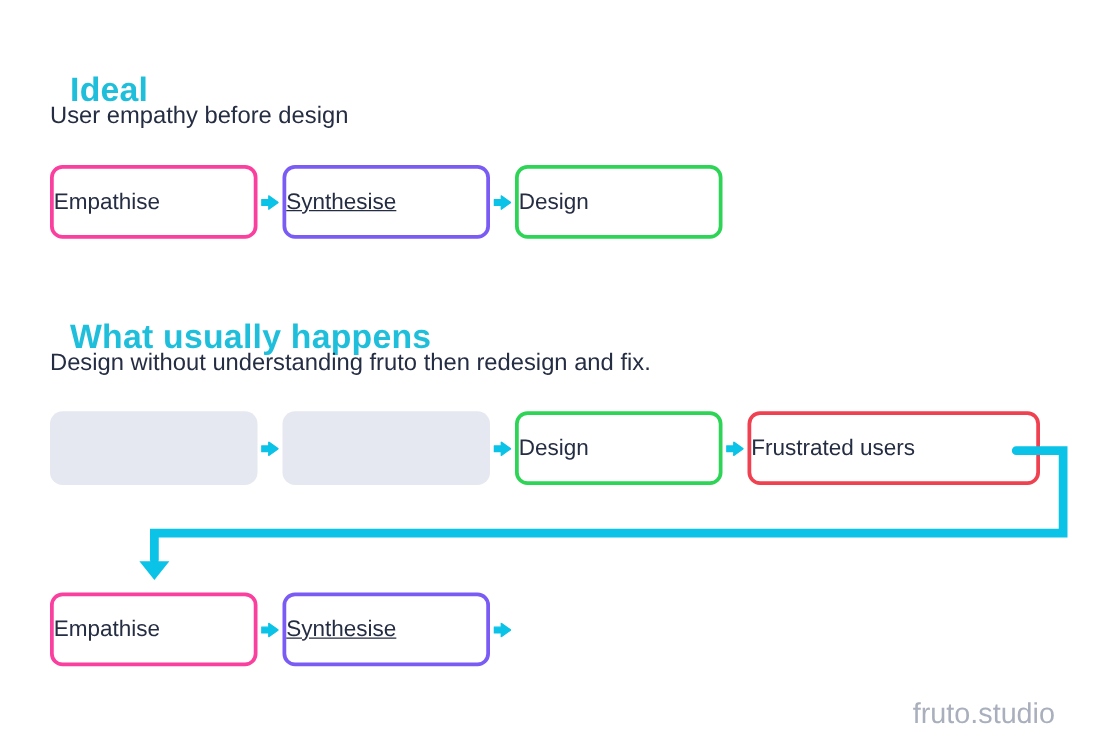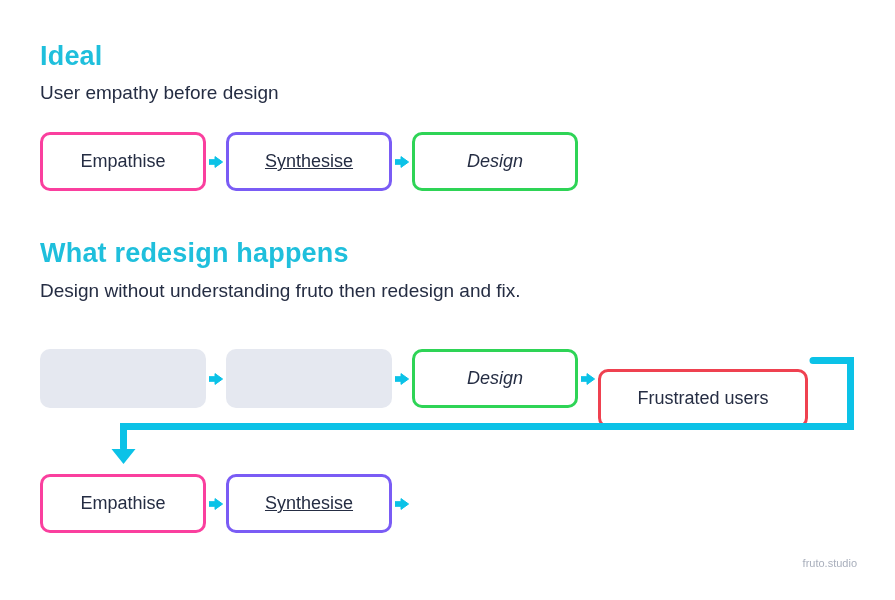--- a/index.html
+++ b/index.html
@@ -7,21 +7,21 @@
     position: relative;
     width: 895px;
     height: 600px;
     background: #ffffff;
     font-family: "Liberation Sans", sans-serif;
     overflow: hidden;
   }
   .section-title {
     position: absolute;
     left: 40px;
-    margin: 0;
+    margin: 16px;
     font-size: 27px;
     font-weight: 700;
     letter-spacing: 0.2px;
     color: var(--heading-cyan, #1FBFDC);
     line-height: 1.1;
   }
   .section-subtitle {
     position: absolute;
     left: 40px;
     margin: 0;
@@ -37,29 +37,28 @@
   }
   .box {
     box-sizing: border-box;
     width: 166px;
     height: 59px;
     border: 3px solid transparent;
     border-radius: 10px;
     background: #ffffff;
     display: flex;
     align-items: center;
-    justify-content: center;
     font-size: 18px;
     color: var(--text-dark, #252D43);
     flex: 0 0 auto;
   }
   .box.pink   { border-color: var(--box-pink, #FA3F9E); }
   .box.purple { border-color: var(--box-purple, #7A5CF5); text-decoration: underline; }
-  .box.green  { border-color: var(--box-green, #2ED456); font-style: italic; }
-  .box.red    { border-color: var(--box-red, #EF4150); width: 210px; margin-top: 40px; }
+  .box.green  { border-color: var(--box-green, #2ED456); }
+  .box.red    { border-color: var(--box-red, #EF4150); width: 234px; }
   .box.placeholder {
     border: none;
     background: var(--placeholder-fill, #E5E8F0);
   }
   .arrow-slot {
     width: 20px;
     height: 59px;
     display: flex;
     align-items: center;
     justify-content: center;
@@ -67,22 +66,22 @@
   }
   .loopback-svg {
     position: absolute;
     left: 0;
     top: 0;
     pointer-events: none;
   }
   .watermark {
     position: absolute;
     top: 557px;
-    right: 38px;
-    font-size: 11px;
+    right: 51px;
+    font-size: 23px;
     color: var(--watermark-gray, #A9AFBC);
   }
 </style>
 </head>
 <body>
 
 <div class="canvas">
 
   <h2 class="section-title" style="top:42px">Ideal</h2>
   <p class="section-subtitle" style="top:82px">User empathy before design</p>
@@ -102,21 +101,21 @@
     <span class="arrow-slot">
       <svg width="14" height="12" viewBox="0 0 14 12" aria-hidden="true">
         <path d="M0 3.7 H6 V0.6 L13.6 6 L6 11.4 V8.3 H0 Z" style="fill:var(--arrow-cyan, #0BC2E7); stroke:var(--arrow-cyan, #0BC2E7); stroke-width:1; stroke-linejoin:round;"></path>
       </svg>
     </span>
     <div class="box green">
       <span>Design</span>
     </div>
   </div>
 
-  <h2 class="section-title" style="top:239px">What redesign happens</h2>
+  <h2 class="section-title" style="top:239px">What usually happens</h2>
   <p class="section-subtitle" style="top:280px">Design without understanding fruto then redesign and fix.</p>
 
   <div class="flow-row" style="top:329px">
     <div class="box placeholder">
       <span></span>
     </div>
     <span class="arrow-slot">
       <svg width="14" height="12" viewBox="0 0 14 12" aria-hidden="true">
         <path d="M0 3.7 H6 V0.6 L13.6 6 L6 11.4 V8.3 H0 Z" style="fill:var(--arrow-cyan, #0BC2E7); stroke:var(--arrow-cyan, #0BC2E7); stroke-width:1; stroke-linejoin:round;"></path>
       </svg>

